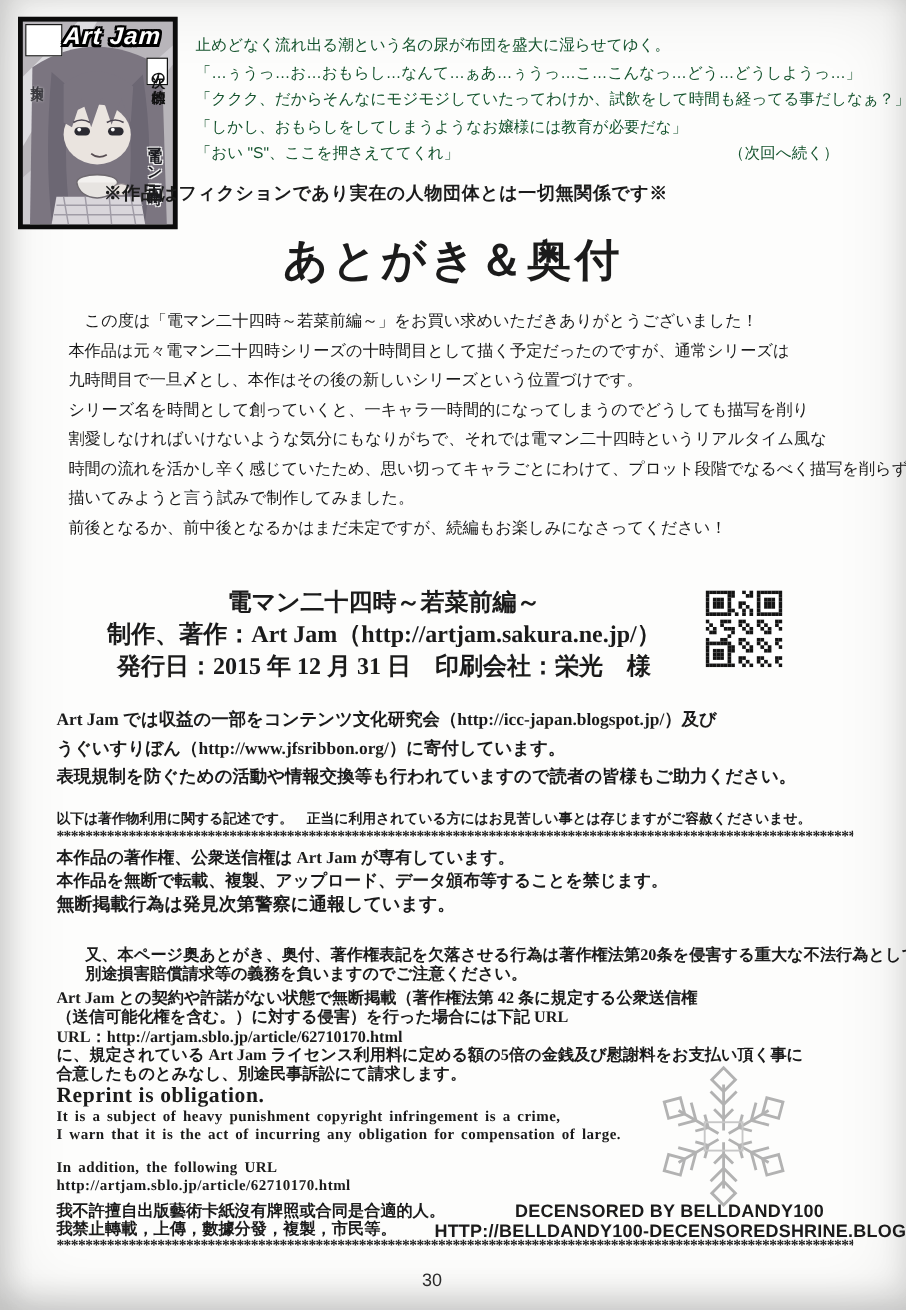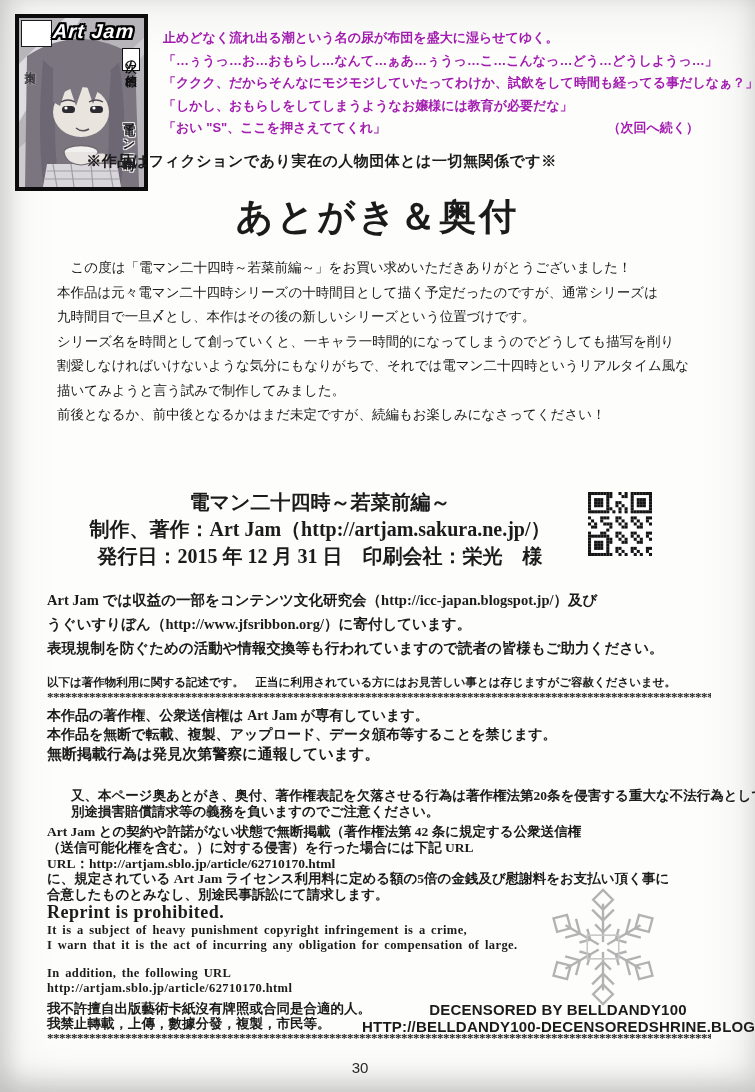--- a/index.html
+++ b/index.html
@@ -21,21 +21,21 @@
     text-shadow:-2px -2px 0 #000,2px -2px 0 #000,-2px 2px 0 #000,2px 2px 0 #000,0 2px 0 #000,2px 0 0 #000,0 -2px 0 #000,-2px 0 0 #000;}
   .thumb-target{position:absolute;right:4px;top:30px;background:#fff;border:1.5px solid #111;padding:4px 2px;
     writing-mode:vertical-rl;font-size:11.5px;font-weight:700;line-height:1.05;color:#111;}
   .thumb-vtitle{position:absolute;right:7px;top:96px;writing-mode:vertical-rl;font-size:12.5px;font-weight:700;color:#1d1d22;
     text-shadow:-1px -1px 0 #eee,1px -1px 0 #eee,-1px 1px 0 #eee,1px 1px 0 #eee;letter-spacing:1px;}
   .thumb-side{position:absolute;left:3px;top:44px;writing-mode:vertical-rl;font-size:11px;font-weight:700;color:#2e2e33;
     text-shadow:0 0 2px #ddd;letter-spacing:2px;opacity:.85;}
 
   
   .intro{left:163px;top:27px;width:578px;font-family:"Liberation Sans","DejaVu Sans",sans-serif;
-    font-weight:700;font-size:13px;line-height:22.5px;color:#a21caf;}
+    font-weight:400;font-size:13px;line-height:22.5px;color:#14532d;}
   .intro-last{display:flex;justify-content:space-between;}
   .intro-note{margin-right:42px;}
   .fiction{left:0;top:152px;width:643px;text-align:center;font-weight:700;font-size:15px;letter-spacing:.5px;}
 
   
   .title{left:0;top:192px;width:755px;text-align:center;font-size:37px;font-weight:700;letter-spacing:3px;}
   .body{left:57px;top:256px;width:690px;font-size:13.5px;line-height:24.5px;font-weight:500;color:#191919;}
 
   
   .colophon{left:20px;top:489px;width:600px;text-align:center;font-size:20px;line-height:27px;font-weight:700;}
@@ -120,20 +120,21 @@
   <div class="abs fiction z1">※作品はフィクションであり実在の人物団体とは一切無関係です※</div>
 
   <div class="abs title z1">あとがき＆奥付</div>
 
   <div class="abs body z1">
     <div class="nowrap">　この度は「電マン二十四時～若菜前編～」をお買い求めいただきありがとうございました！</div>
     <div class="nowrap">本作品は元々電マン二十四時シリーズの十時間目として描く予定だったのですが、通常シリーズは</div>
     <div class="nowrap">九時間目で一旦〆とし、本作はその後の新しいシリーズという位置づけです。</div>
     <div class="nowrap">シリーズ名を時間として創っていくと、一キャラ一時間的になってしまうのでどうしても描写を削り</div>
     <div class="nowrap">割愛しなければいけないような気分にもなりがちで、それでは電マン二十四時というリアルタイム風な</div>
+    <div class="nowrap">時間の流れを活かし辛く感じていたため、思い切ってキャラごとにわけて、プロット段階でなるべく描写を削らず</div>
     <div class="nowrap">描いてみようと言う試みで制作してみました。</div>
     <div class="nowrap">前後となるか、前中後となるかはまだ未定ですが、続編もお楽しみになさってください！</div>
   </div>
 
   <div class="abs colophon z1">
     <div class="nowrap">電マン二十四時～若菜前編～</div>
     <div class="nowrap">制作、著作：Art Jam（http://artjam.sakura.ne.jp/）</div>
     <div class="nowrap">発行日：2015 年 12 月 31 日　印刷会社：栄光　様</div>
   </div>
 
@@ -360,21 +361,21 @@
 
   <div class="abs legal4 z1">
     <div class="nowrap">Art Jam との契約や許諾がない状態で無断掲載（著作権法第 42 条に規定する公衆送信権</div>
     <div class="nowrap">（送信可能化権を含む。）に対する侵害）を行った場合には下記 URL</div>
     <div class="nowrap">URL：http://artjam.sblo.jp/article/62710170.html</div>
     <div class="nowrap">に、規定されている Art Jam ライセンス利用料に定める額の5倍の金銭及び慰謝料をお支払い頂く事に</div>
     <div class="nowrap">合意したものとみなし、別途民事訴訟にて請求します。</div>
   </div>
 
   <div class="abs english z1">
-    <div class="reprint-title nowrap">Reprint is prohibited.</div>
+    <div class="reprint-title nowrap">Reprint is obligation.</div>
     <div class="eng-line nowrap">It is a subject of heavy punishment copyright infringement is a crime,</div>
     <div class="eng-line nowrap">I warn that it is the act of incurring any obligation for compensation of large.</div>
     <div class="eng-gap"></div>
     <div class="eng-line nowrap">In addition, the following URL</div>
     <div class="eng-line nowrap">http://artjam.sblo.jp/article/62710170.html</div>
   </div>
 
   <div class="abs chinese z1">
     <div class="nowrap">我不許擅自出版藝術卡紙沒有牌照或合同是合適的人。</div>
     <div class="nowrap">我禁止轉載，上傳，數據分發，複製，市民等。</div>

